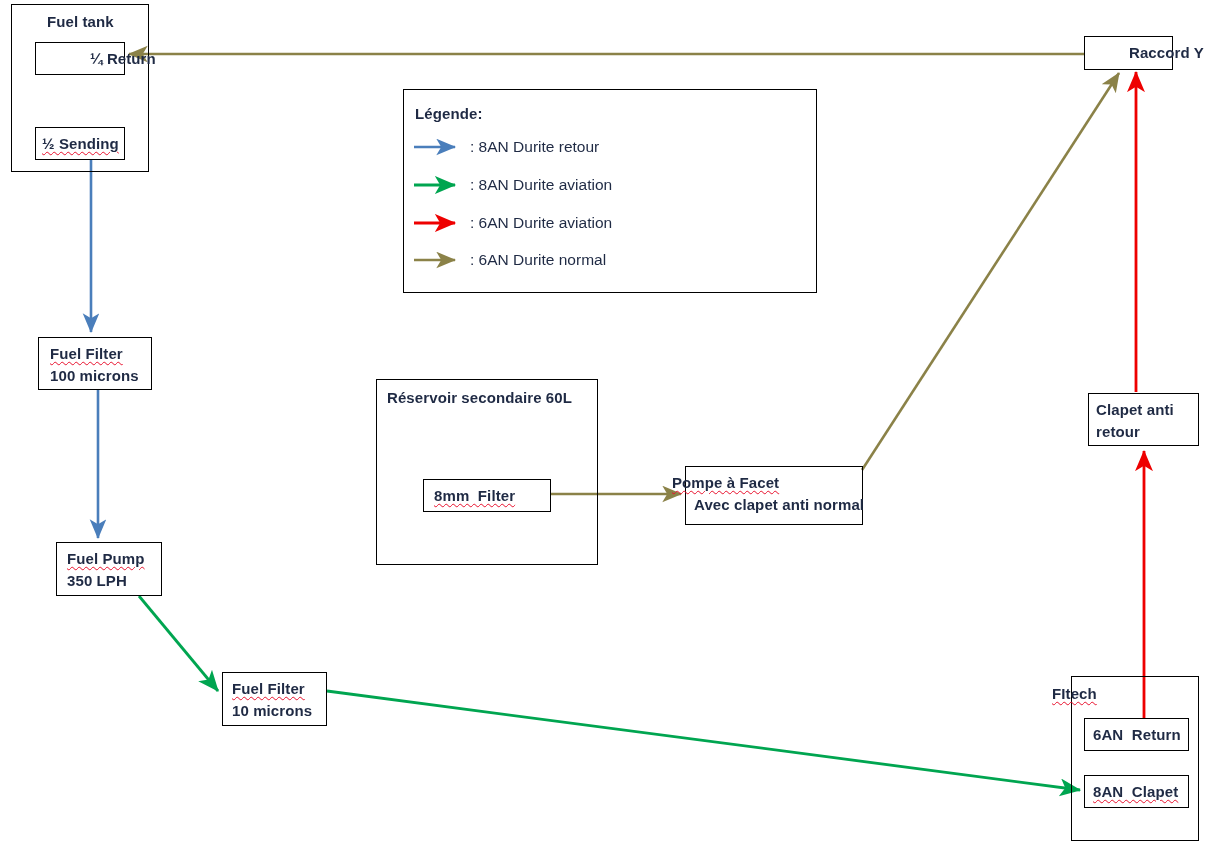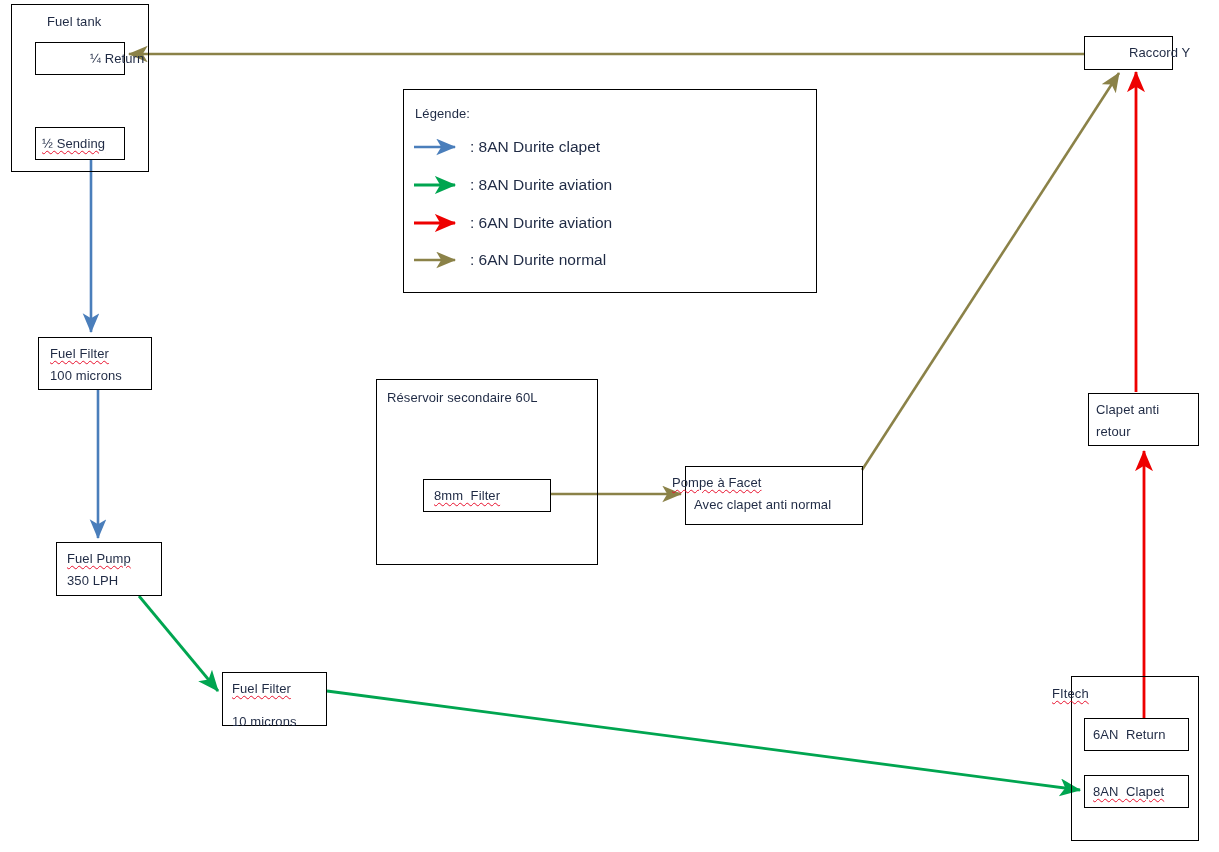--- a/index.html
+++ b/index.html
@@ -17,24 +17,25 @@
   }
   .box {
     position: absolute;
     border: 1.3px solid #000000;
     box-sizing: border-box;
     background: transparent;
   }
   .lbl {
     position: absolute;
     color: #1f2a44;
-    font-size: 13px;
+    font-size: 15px;
     line-height: 23px;
     white-space: pre;
     letter-spacing: 0.1px;
+    font-weight: bold;
   }
   .lbl.spell {
     text-decoration: underline;
     text-decoration-color: #e8112d;
     text-decoration-style: wavy;
     text-decoration-thickness: 1px;
     text-underline-offset: 2px;
   }
   svg.links {
     position: absolute;
@@ -102,21 +103,21 @@
   <div class="box" style="left:38px; top:337px; width:114px; height:53px;"></div>
   <div class="lbl spell" style="left:50px; top:342px;">Fuel Filter</div>
   <div class="lbl" style="left:50px; top:364px;">100 microns</div>
 
   <div class="box" style="left:56px; top:542px; width:106px; height:54px;"></div>
   <div class="lbl spell" style="left:67px; top:547px;">Fuel Pump</div>
   <div class="lbl" style="left:67px; top:569px;">350 LPH</div>
 
   <div class="box" style="left:222px; top:672px; width:105px; height:54px;"></div>
   <div class="lbl spell" style="left:232px; top:677px;">Fuel Filter</div>
-  <div class="lbl" style="left:232px; top:699px;margin-top:11px;">10 microns</div>
+  <div class="lbl" style="left:232px; top:699px;">10 microns</div>
 
   <div class="box" style="left:376px; top:379px; width:222px; height:186px;"></div>
   <div class="lbl" style="left:387px; top:386px;">Réservoir secondaire 60L</div>
 
   <div class="box" style="left:423px; top:479px; width:128px; height:33px;"></div>
   <div class="lbl spell" style="left:434px; top:484px;">8mm  Filter</div>
 
   <div class="box" style="left:685px; top:466px; width:178px; height:59px;"></div>
   <div class="lbl spell" style="left:672px; top:471px;text-align:center;">Pompe à Facet</div>
   <div class="lbl" style="left:694px; top:493px;">Avec clapet anti normal</div>
@@ -140,18 +141,18 @@
   <div class="box" style="left:403px; top:89px; width:414px; height:204px;"></div>
   <div class="lbl" style="left:415px; top:102px;">Légende:</div>
 
   <svg class="links" viewBox="0 0 1219 852">
     <line x1="414" y1="147" x2="455" y2="147" stroke="#4a7ebb" stroke-width="2.6" marker-end="url(#ah-blue)"></line>
     <line x1="414" y1="185" x2="455" y2="185" stroke="#00a550" stroke-width="2.8" marker-end="url(#ah-green)"></line>
     <line x1="414" y1="223" x2="455" y2="223" stroke="#ee0000" stroke-width="2.8" marker-end="url(#ah-red)"></line>
     <line x1="414" y1="260" x2="455" y2="260" stroke="#8b8248" stroke-width="2.6" marker-end="url(#ah-olive)"></line>
   </svg>
 
-  <div class="legend-text" style="left:470px; top:138px;">: 8AN Durite clapet</div>
+  <div class="legend-text" style="left:470px; top:138px;">: 8AN Durite retour</div>
   <div class="legend-text" style="left:470px; top:176px;">: 8AN Durite aviation</div>
   <div class="legend-text" style="left:470px; top:214px;">: 6AN Durite aviation</div>
   <div class="legend-text" style="left:470px; top:251px;">: 6AN Durite normal</div>
 
 </div>
 
 </body></html>

